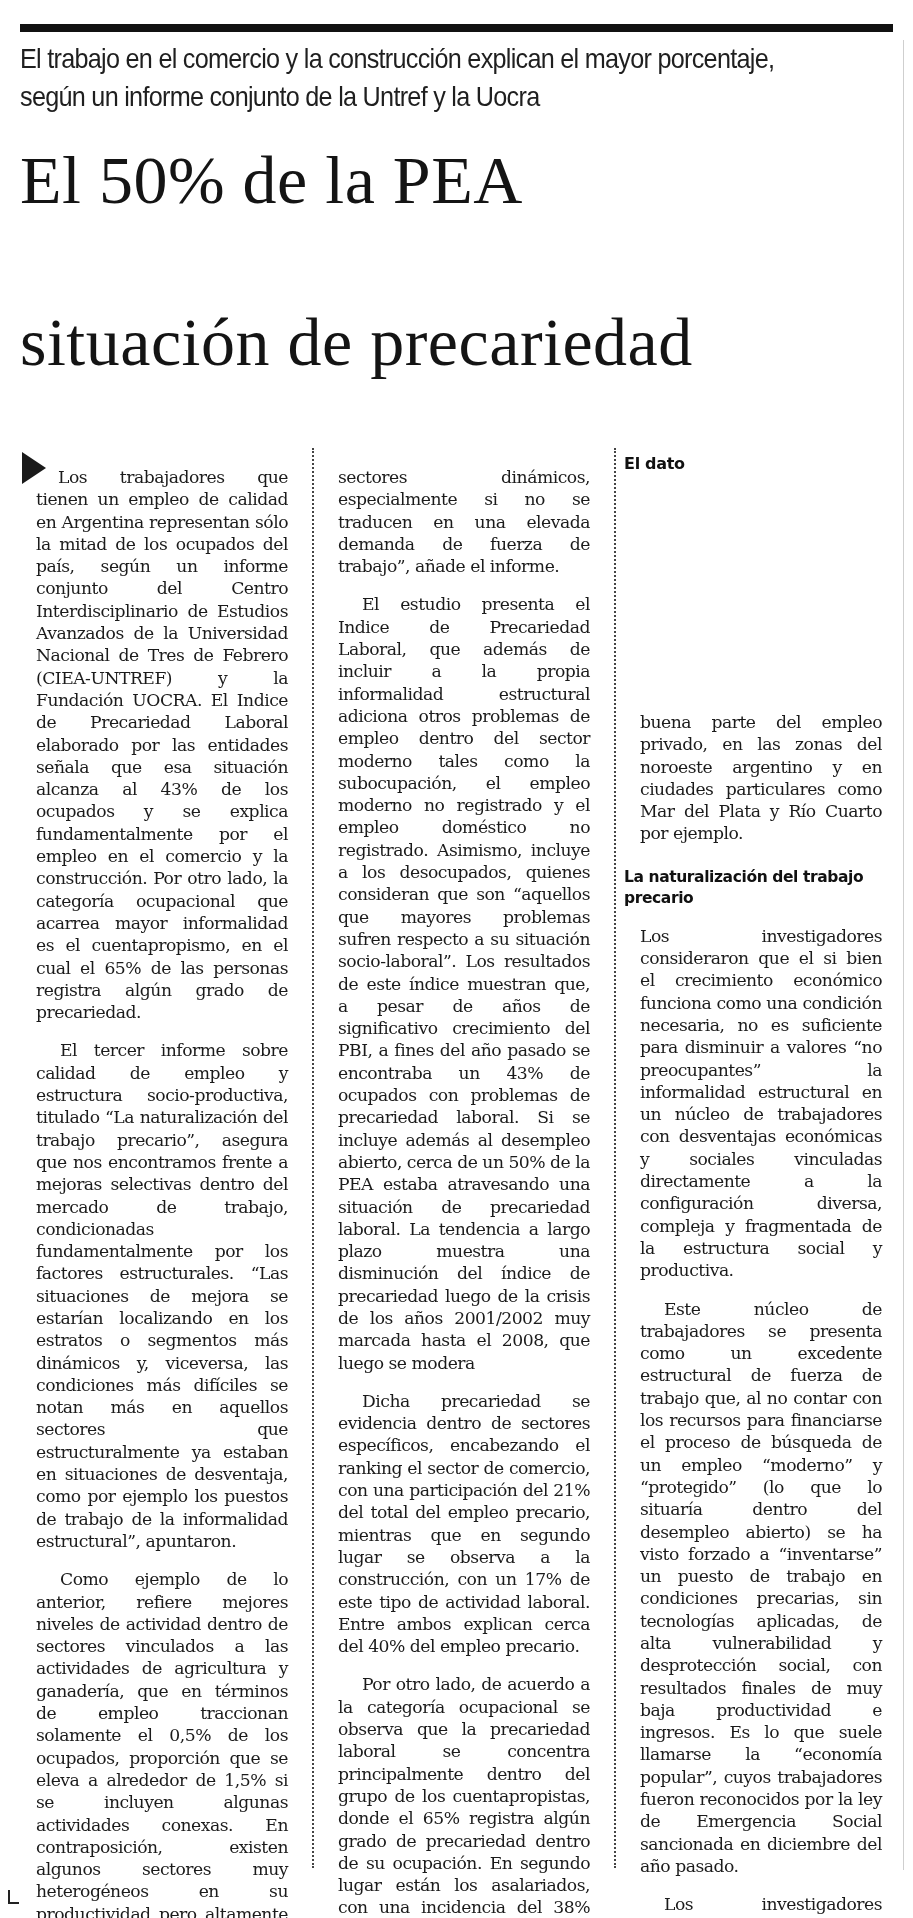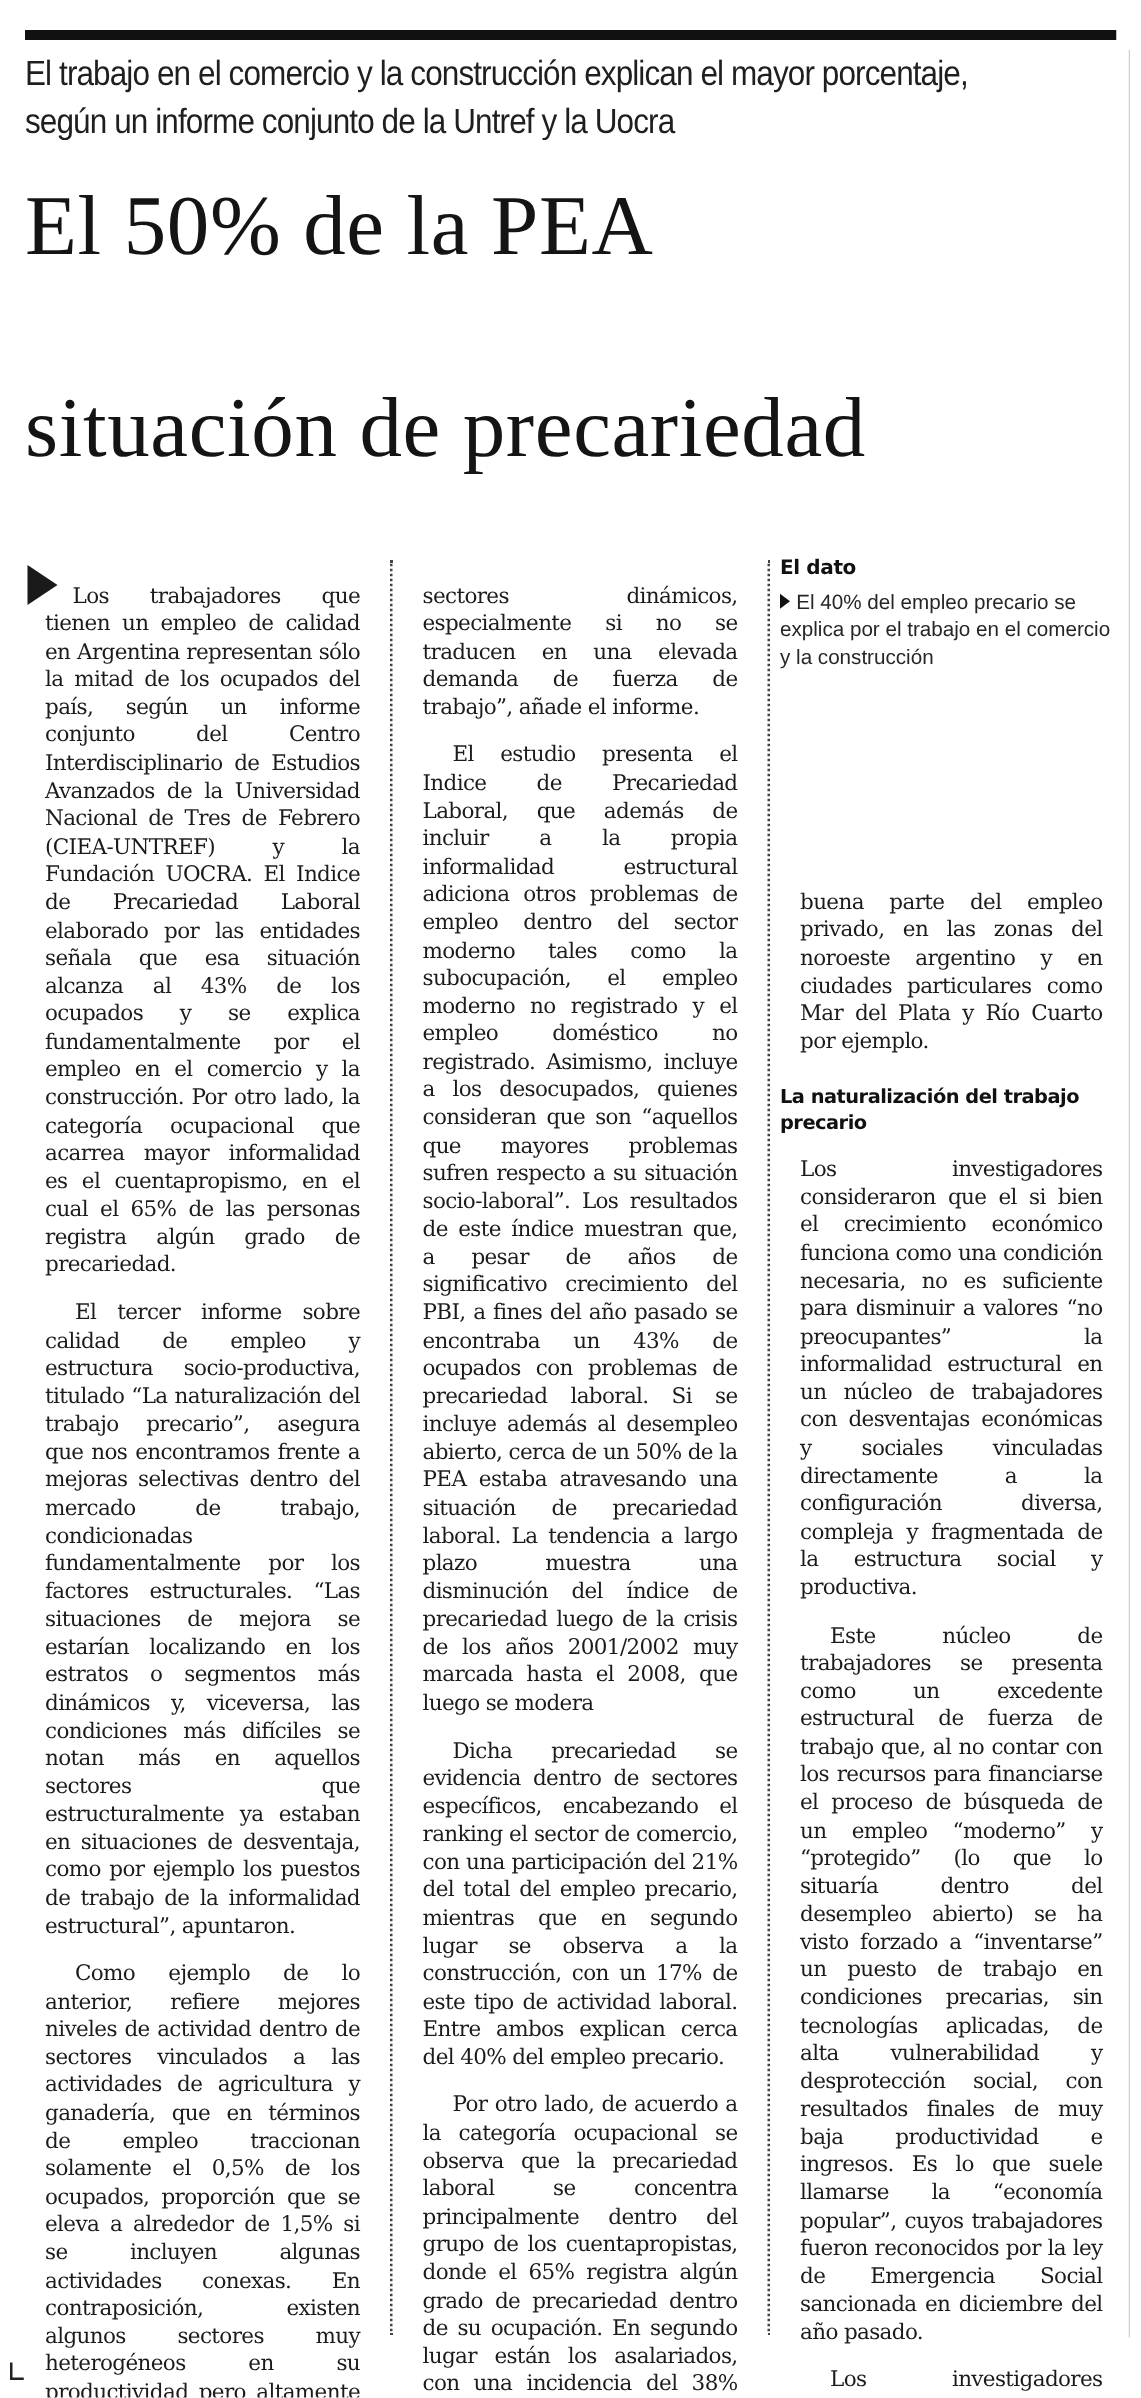--- a/index.html
+++ b/index.html
@@ -13,21 +13,21 @@
     .col p { margin: 16px; }
     .col p.indent { text-indent: 24px; }
     .col1 { left: 20px; width: 284px; }
     .col2 { left: 322px; width: 284px; }
     .col3 { left: 624px; width: 274px; }
     .divider { position: absolute; top: 448px; width: 0; height: 1420px; border-left: 2px dotted #444; }
     .div1 { left: 312px; }
     .div2 { left: 614px; }
     .lead-icon { float: left; width: 28px; height: 36px; margin: 0 10px 0 0; }
     .lead-icon svg { display: block; }
-    .dato { position: absolute; left: 624px; top: 444px; width: 274px; }
+    .dato { position: absolute; left: 624px; top: 454px; width: 274px; }
     .dato-title { font-family: "DejaVu Sans", "Liberation Sans", sans-serif; font-weight: bold; font-size: 16px; color: #111; letter-spacing: -0.3px; }
     .dato-number { font-family: "DejaVu Sans", "Liberation Sans", sans-serif; font-weight: 200; font-size: 66px; line-height: 70px; margin-top: 44px; color: #1a1a1a; -webkit-text-stroke: 0; font-weight: normal; letter-spacing: -2px; }
     .dato-number span { display: inline-block; transform: scaleX(0.95); transform-origin: left; }
     .dato-text { font-family: "Liberation Sans", "DejaVu Sans", sans-serif; font-size: 16.5px; line-height: 22px; color: #262626; margin-top: 8px; }
     .dato-text .arrow { display: inline-block; width: 0; height: 0; border-top: 6px solid transparent; border-bottom: 6px solid transparent; border-left: 8px solid #111; margin-right: 5px; vertical-align: 0px; }
     .col3-body { top: 695px; }
     .subhead { font-family: "DejaVu Sans", "Liberation Sans", sans-serif; font-weight: bold; font-size: 15.5px; line-height: 21px; color: #111; margin: 22px 0 0 0; text-align: left; letter-spacing: -0.4px; }
     .corner-mark { position: absolute; left: 8px; top: 1890px; width: 9px; height: 12px; border-left: 2px solid #222; border-bottom: 2px solid #222; }
   </style>
 </head>
@@ -63,23 +63,20 @@
   <div class="col col2">
     <p>sectores dinámicos, especialmente si no se traducen en una elevada demanda de fuerza de trabajo”, añade el informe.</p>
     <p class="indent">El estudio presenta el Indice de Precariedad Laboral, que además de incluir a la propia informalidad estructural adiciona otros problemas de empleo dentro del sector moderno tales como la subocupación, el empleo moderno no registrado y el empleo doméstico no registrado. Asimismo, incluye a los desocupados, quienes consideran que son “aquellos que mayores problemas sufren respecto a su situación socio-laboral”. Los resultados de este índice muestran que, a pesar de años de significativo crecimiento del PBI, a fines del año pasado se encontraba un 43% de ocupados con problemas de precariedad laboral. Si se incluye además al desempleo abierto, cerca de un 50% de la PEA estaba atravesando una situación de precariedad laboral. La tendencia a largo plazo muestra una disminución del índice de precariedad luego de la crisis de los años 2001/2002 muy marcada hasta el 2008, que luego se modera</p>
     <p class="indent">Dicha precariedad se evidencia dentro de sectores específicos, encabezando el ranking el sector de comercio, con una participación del 21% del total del empleo precario, mientras que en segundo lugar se observa a la construcción, con un 17% de este tipo de actividad laboral. Entre ambos explican cerca del 40% del empleo precario.</p>
     <p class="indent">Por otro lado, de acuerdo a la categoría ocupacional se observa que la precariedad laboral se concentra principalmente dentro del grupo de los cuentapropistas, donde el 65% registra algún grado de precariedad dentro de su ocupación. En segundo lugar están los asalariados, con una incidencia del 38% del empleo precario, por problemas de registro, de subocupación de su fuerza de trabajo o, directamente, porque están dentro de una unidad productiva de la informalidad estructural.</p>
     <p class="indent">Asimismo, el índice refleja que hay una mayor incidencia de la precariedad y, también de la informalidad estructural, dentro de los grandes aglomerados urbanos, donde se concentra</p>
   </div>
 
   <div class="dato">
     <div class="dato-title">El dato</div>
-    <div class="dato-text">
-      <span class="arrow"></span><span>El 40% del empleo precario se explica por el trabajo en el comercio y la construcción</span>
-    </div>
   </div>
 
   <div class="col col3 col3-body">
     <p>buena parte del empleo privado, en las zonas del noroeste argentino y en ciudades particulares como Mar del Plata y Río Cuarto por ejemplo.</p>
     <h3 class="subhead">La naturalización del trabajo precario</h3>
     <p>Los investigadores consideraron que el si bien el crecimiento económico funciona como una condición necesaria, no es suficiente para disminuir a valores “no preocupantes” la informalidad estructural en un núcleo de trabajadores con desventajas económicas y sociales vinculadas directamente a la configuración diversa, compleja y fragmentada de la estructura social y productiva.</p>
     <p class="indent">Este núcleo de trabajadores se presenta como un excedente estructural de fuerza de trabajo que, al no contar con los recursos para financiarse el proceso de búsqueda de un empleo “moderno” y “protegido” (lo que lo situaría dentro del desempleo abierto) se ha visto forzado a “inventarse” un puesto de trabajo en condiciones precarias, sin tecnologías aplicadas, de alta vulnerabilidad y desprotección social, con resultados finales de muy baja productividad e ingresos. Es lo que suele llamarse la “economía popular”, cuyos trabajadores fueron reconocidos por la ley de Emergencia Social sancionada en diciembre del año pasado.</p>
     <p class="indent">Los investigadores consideraron que, frente a este panorama, las políticas públicas deberían ir más allá de los esfuerzos de regularización desde lo “legal”. “En lo posible, las políticas deberían avanzar en un trabajo de mediano y largo plazos afrontando aquellos problemas que se derivan de las fracturas estructurales, tanto económicas como sociales”, concluyeron.</p>
   </div>
 

